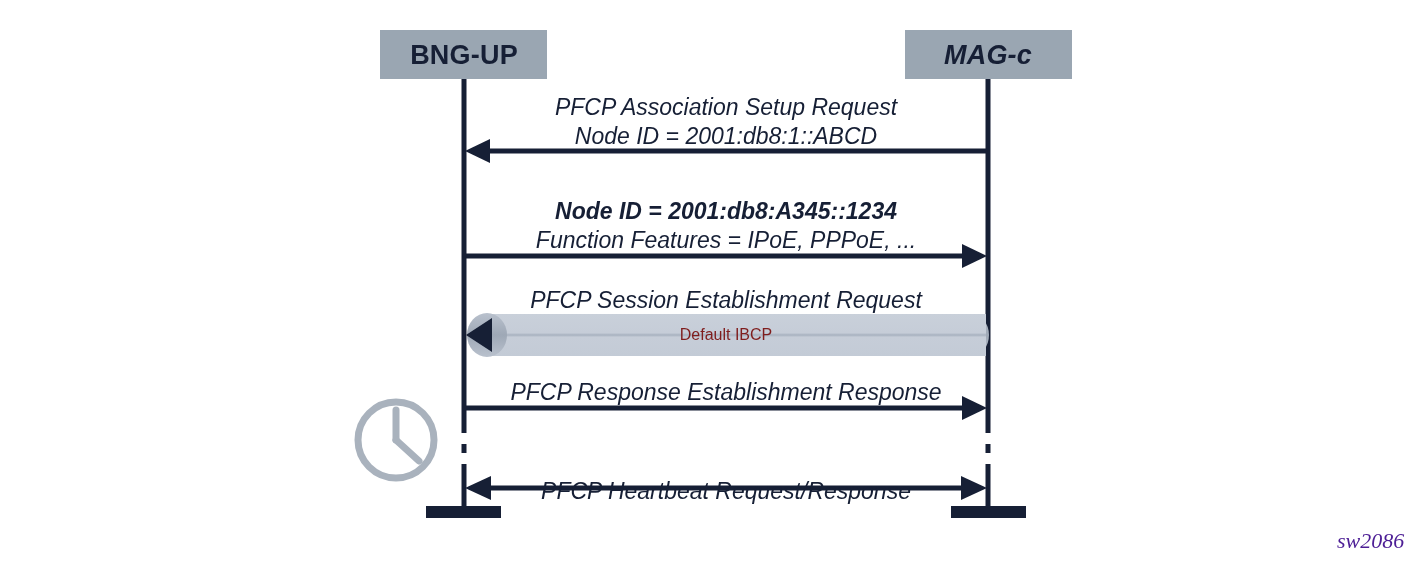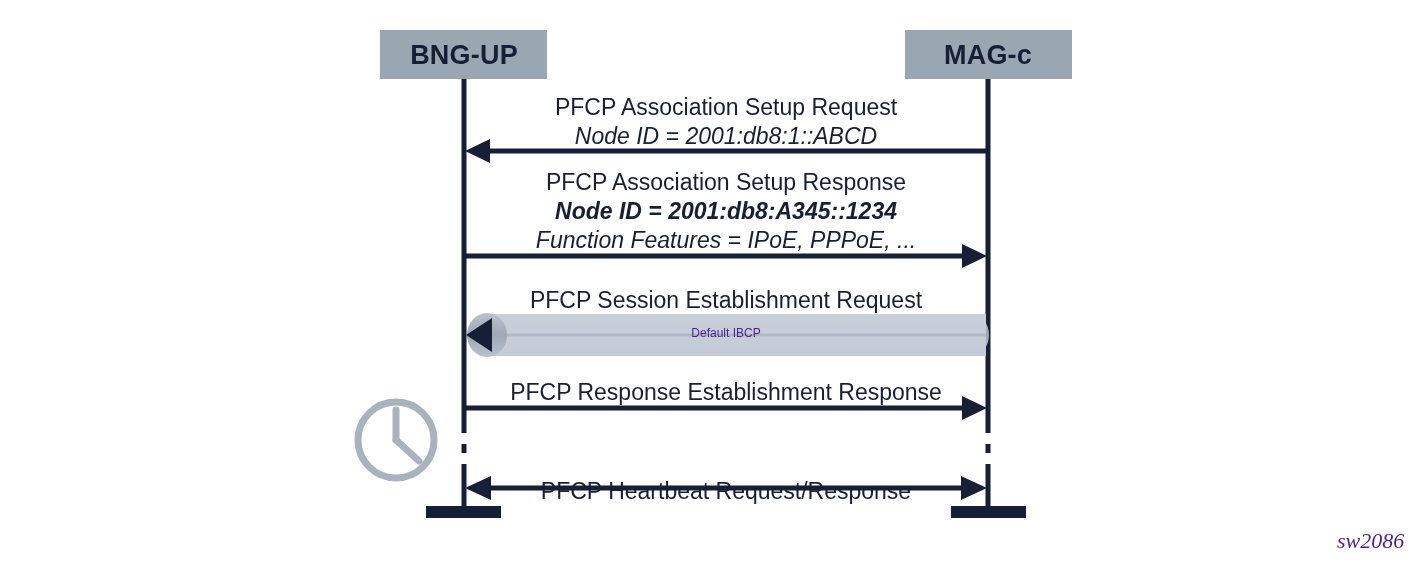--- a/index.html
+++ b/index.html
@@ -29,28 +29,29 @@
     transform: translateX(-50%);
   }
   .lbl.actor {
     font-size: 27px;
     font-weight: bold;
     letter-spacing: 0.2px;
     transform: translate(-50%, -50%);
   }
   .lbl.msg {
     font-size: 23px;
+    font-style: italic;
   }
   .lbl.msg-it {
     font-size: 23px;
     font-style: italic;
   }
   .lbl.bar {
-    font-size: 12px;
-    color: #4c1d95;
+    font-size: 16px;
+    color: #7f1d1d;
   }
   .caption {
     position: absolute;
     font-family: "Liberation Serif", serif;
     font-style: italic;
     font-size: 22px;
     color: #4c1d95;
     white-space: nowrap;
   }
 </style>
@@ -125,26 +126,25 @@
     </g>
 
     <g>
       <circle cx="396" cy="440" r="38" fill="none" stroke="#a9b2bd" stroke-width="7"></circle>
       <line x1="396" y1="440" x2="396" y2="410" stroke="#a9b2bd" stroke-width="7" stroke-linecap="round"></line>
       <line x1="396" y1="440" x2="419" y2="461" stroke="#a9b2bd" stroke-width="7" stroke-linecap="round"></line>
     </g>
   </svg>
 
   <div class="lbl actor" style="left:464px; top:55px;">BNG-UP</div>
-  <div class="lbl actor" style="left:988px; top:55px;">MAG-c</div>
+  <div class="lbl actor" style="left:988px; top:55px;font-style:italic;">MAG-c</div>
 
   <div class="lbl msg" style="left:726px; top:94px;">PFCP Association Setup Request</div>
   <div class="lbl msg-it" style="left:726px; top:123px;">Node ID = 2001:db8:1::ABCD</div>
 
-  <div class="lbl msg" style="left:726px; top:169px;">PFCP Association Setup Response</div>
   <div class="lbl msg-it" style="left:726px; top:198px;font-weight:bold;">Node ID = 2001:db8:A345::1234</div>
   <div class="lbl msg" style="left:726px; top:287px;">PFCP Session Establishment Request</div>
 
   <div class="lbl msg-it" style="left:726px; top:227px;">Function Features = IPoE, PPPoE, ...</div>
   <div class="lbl bar" style="left:726px; top:326px;">Default IBCP</div>
 
   <div class="lbl msg" style="left:726px; top:379px;">PFCP Response Establishment Response</div>
 
   <div class="lbl msg" style="left:726px; top:458px;margin-top:20px;">PFCP Heartbeat Request/Response</div>
 

